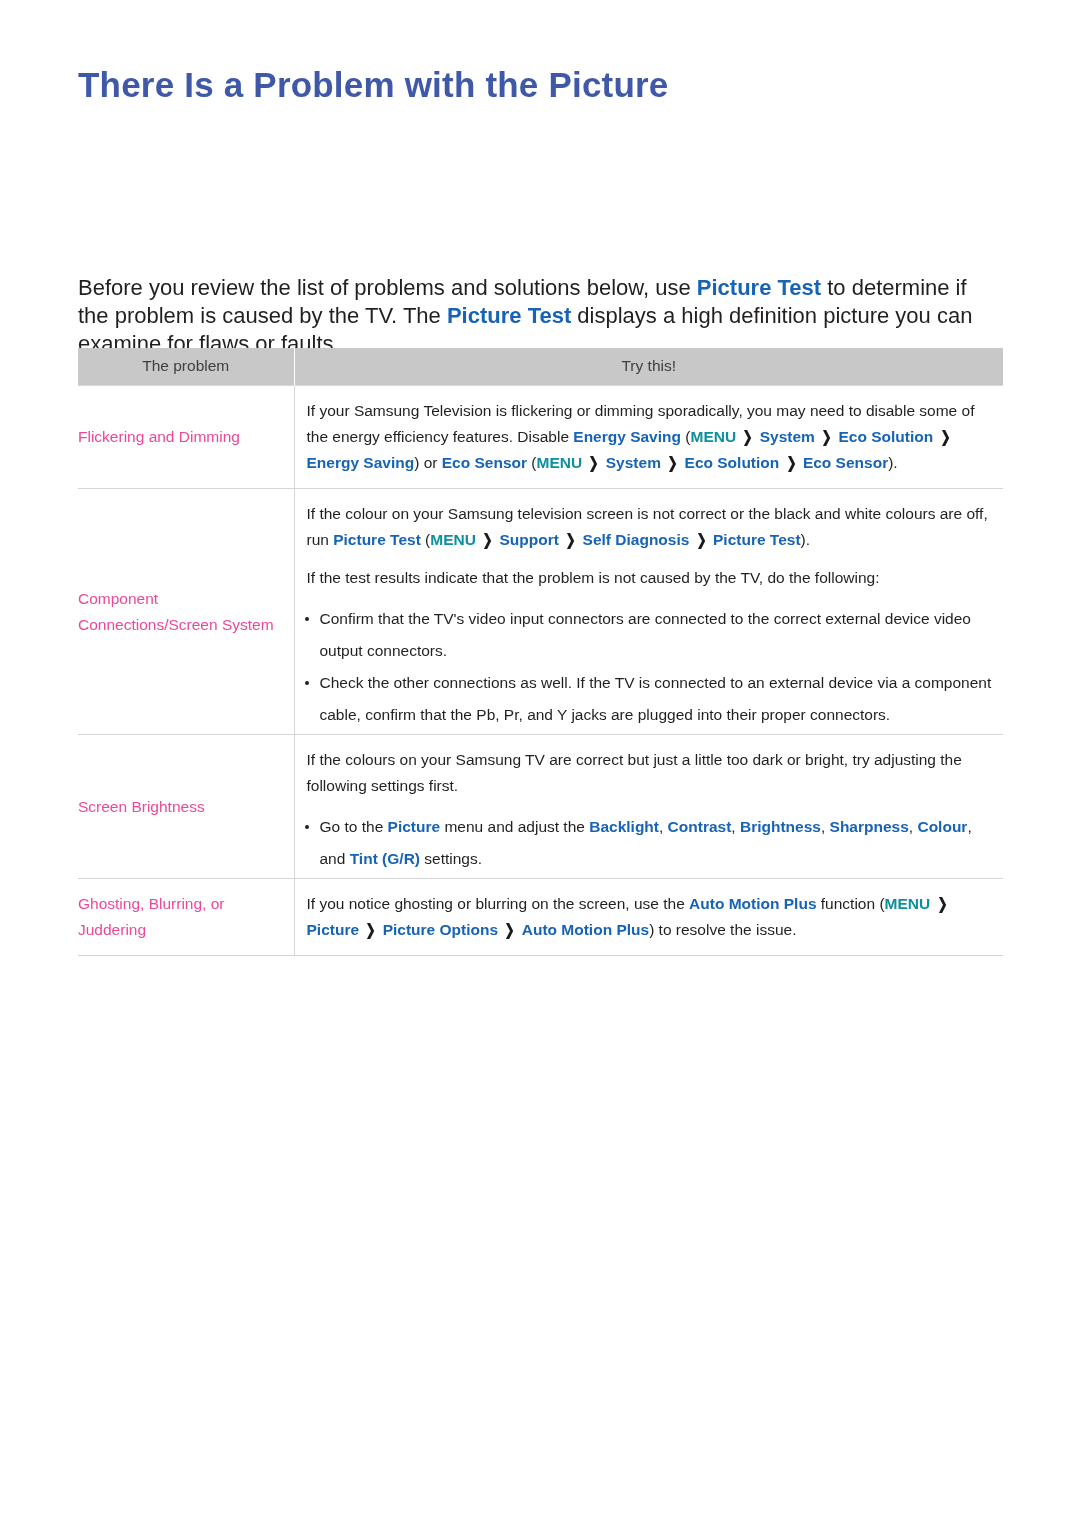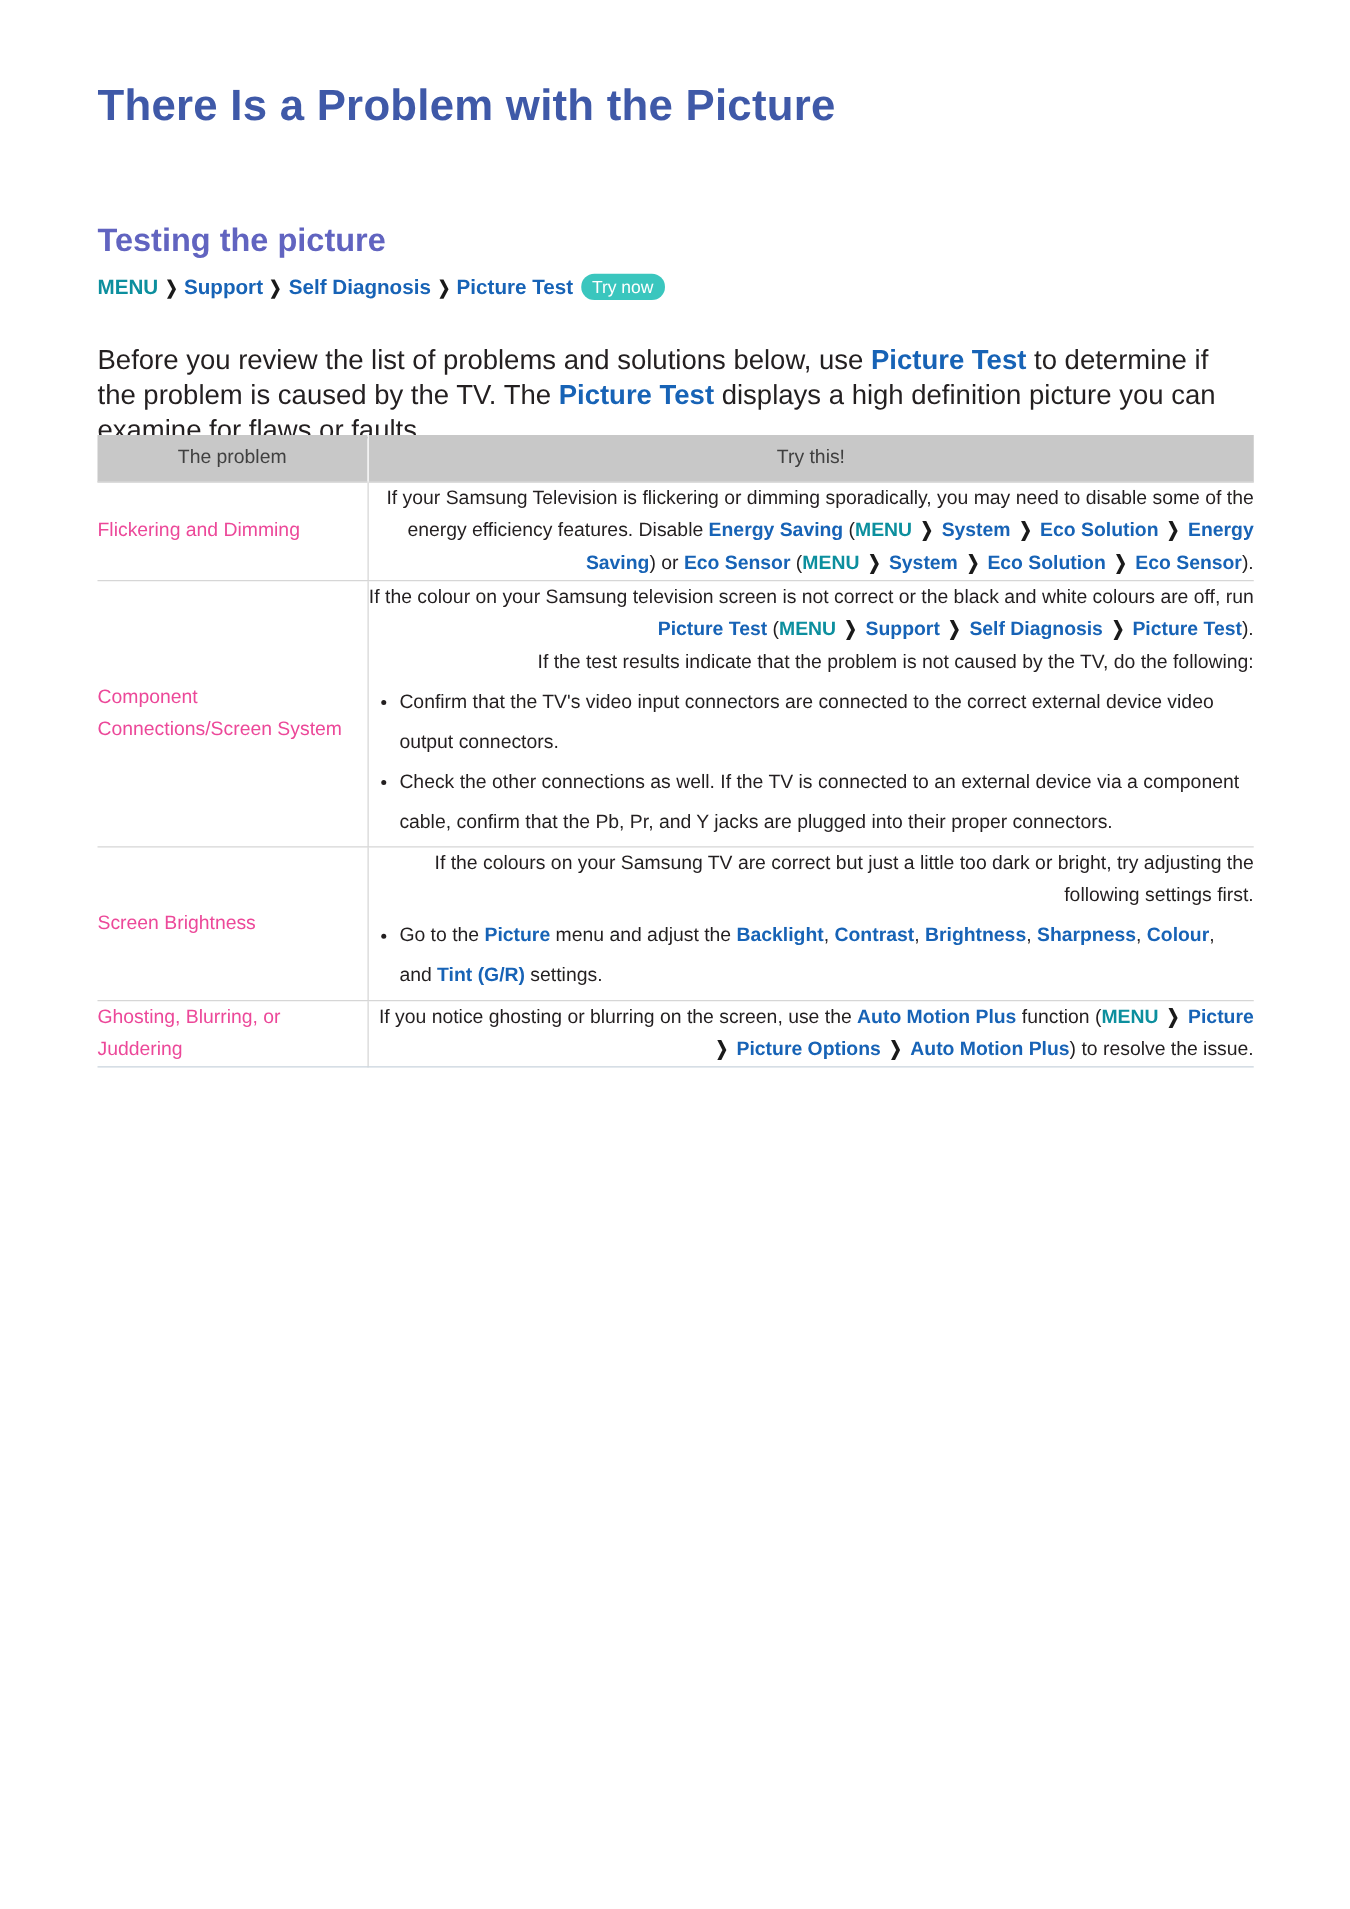--- a/index.html
+++ b/index.html
@@ -135,21 +135,21 @@
     padding: 10px 12px 10px 18px;
     line-height: 26px;
     border-right: 1px solid #d6d6d6;
     color: #ec4899;
   }
   .cell-solution {
     padding: 10px 14px 12px 20px;
     line-height: 26px;
     color: #231f20;
   }
-  .cell-solution p { margin: 0; text-align: right; }
+  .cell-solution p { margin: 12px; }
   .cell-solution ul {
     margin: 3px;
     padding: 0;
     list-style: none;
   }
   .cell-solution li {
     position: relative;
     padding-left: 22px;
     line-height: 32px;
   }
@@ -165,25 +165,21 @@
   }
   .tight { line-height: 26px; }
 </style>
 </head>
 <body>
 
 <div class="page">
 
   <h1 class="page-title">There Is a Problem with the Picture</h1>
 
-  <h2 class="section-title">Testing the picture</h2>
-
-  <div class="breadcrumb">
-    <span class="bc-menu">MENU</span><span class="bc-sep">❯</span><span class="bc-item">Support</span><span class="bc-sep">❯</span><span class="bc-item">Self Diagnosis</span><span class="bc-sep">❯</span><span class="bc-item">Picture Test</span><span class="try-now">Try now</span>
-  </div>
+
 
   <p class="intro"><span>Before you review the list of problems and solutions below, use </span><span class="hl">Picture Test</span><span> to determine if the problem is caused by the TV. The </span><span class="hl">Picture Test</span><span> displays a high definition picture you can examine for flaws or faults.</span></p>
 
   <table class="tbl">
     <colgroup>
         <col class="c1">
         <col class="c2">
       </colgroup>
     <thead>
       <tr>

